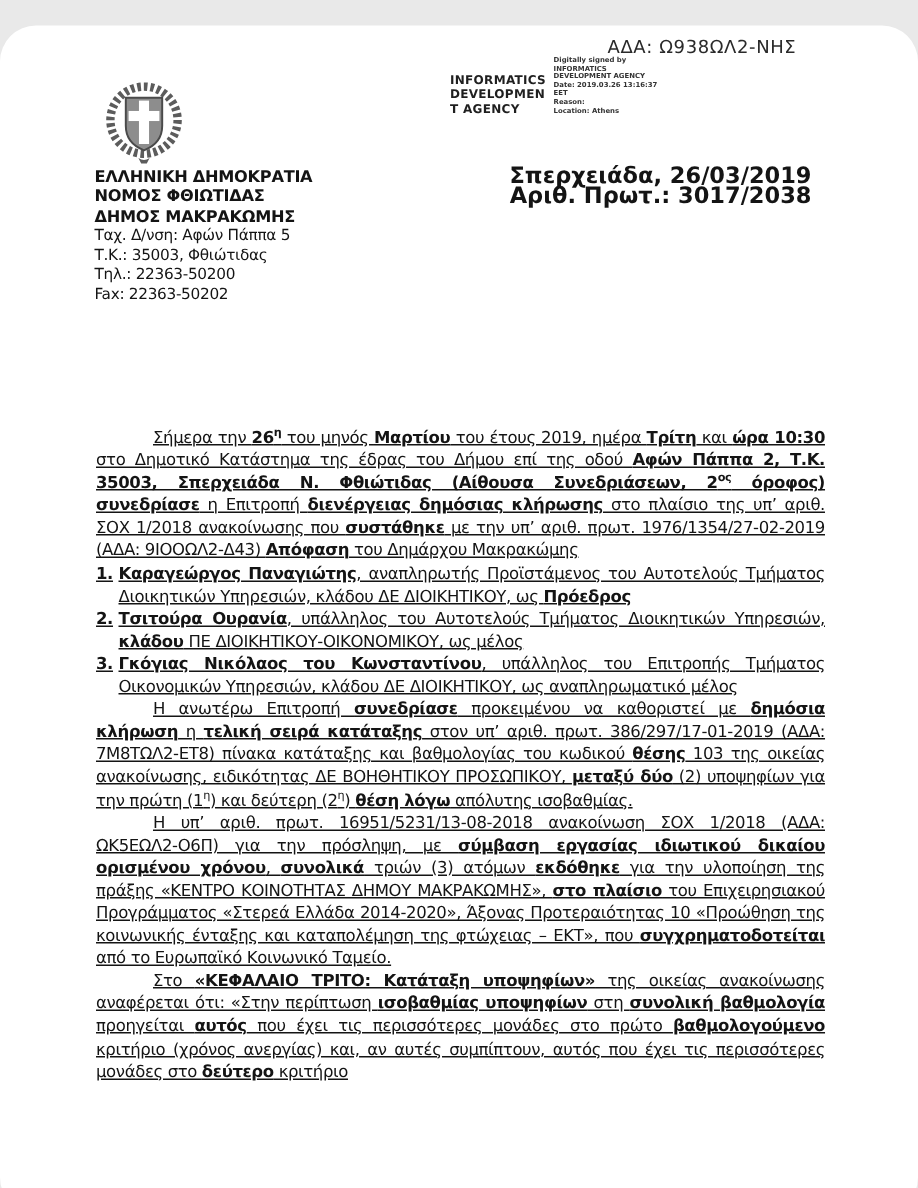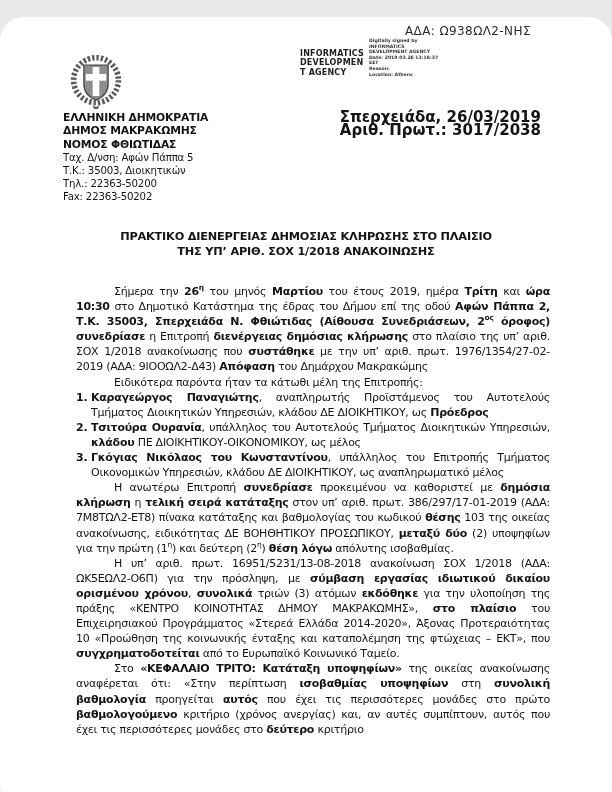--- a/index.html
+++ b/index.html
@@ -29,22 +29,22 @@
   .header-right { position:absolute; top:94px; right:71px; text-align:right; }
   .header-right div { font-size:15px; font-weight:bold; line-height:13.4px; }
 
   .doc-title {
     position:absolute; top:213px; left:63px; right:63px;
     text-align:center; font-weight:bold; font-size:11.3px; line-height:14.5px;
     letter-spacing:-0.2px;
   }
 
   .body {
-    position:absolute; top:267px; left:76px; right:62px;
-    font-size:11px; line-height:15.1px; text-align:justify; letter-spacing:-0.25px;
+    position:absolute; top:267px; left:64px; right:62px;
+    font-size:11px; line-height:15.1px; text-align:justify; letter-spacing:-0.25px;text-decoration:underline;
   }
   .para { margin:0; text-indent:38px; }
   .li { display:flex; margin:0; }
   .num { font-weight:bold; width:15px; flex:none; }
   .li-text { margin:0; flex:1; text-align:justify; }
 </style>
 </head>
 <body>
 
 <div class="page">
@@ -74,41 +74,36 @@
       <circle cx="30" cy="29" r="20.5" fill="#ffffff"></circle>
       <path d="M17 13 h26 v20 c0 10 -6.5 15 -13 17.5 c-6.5 -2.5 -13 -7.5 -13 -17.5 z" fill="#8d8d8d" stroke="#4a4a4a" stroke-width="1.4"></path>
       <rect x="26.4" y="15" width="7.2" height="31" fill="#ffffff"></rect>
       <rect x="19" y="22.4" width="22" height="7.2" fill="#ffffff"></rect>
       <path d="M26 56 q4 3 8 0 l-2 4 h-4 z" fill="#5c5c5c"></path>
     </svg>
   </div>
 
   <div class="header-left">
     <div class="authority-line">ΕΛΛΗΝΙΚΗ ΔΗΜΟΚΡΑΤΙΑ</div>
+    <div class="authority-line">ΝΟΜΟΣ ΦΘΙΩΤΙΔΑΣ</div>
     <div class="authority-line">ΔΗΜΟΣ ΜΑΚΡΑΚΩΜΗΣ</div>
-    <div class="authority-line">ΝΟΜΟΣ ΦΘΙΩΤΙΔΑΣ</div>
     <div class="address-line">Ταχ. Δ/νση: Αφών Πάππα 5</div>
-    <div class="address-line">Τ.Κ.: 35003, Διοικητικών</div>
+    <div class="address-line">Τ.Κ.: 35003, Φθιώτιδας</div>
     <div class="address-line">Τηλ.: 22363-50200</div>
     <div class="address-line">Fax: 22363-50202</div>
   </div>
 
   <div class="header-right">
     <div>Σπερχειάδα, 26/03/2019</div>
     <div>Αριθ. Πρωτ.: 3017/2038</div>
   </div>
 
-  <div class="doc-title">
-    <div>ΠΡΑΚΤΙΚΟ ΔΙΕΝΕΡΓΕΙΑΣ ΔΗΜΟΣΙΑΣ ΚΛΗΡΩΣΗΣ ΣΤΟ ΠΛΑΙΣΙΟ</div>
-    <div>ΤΗΣ ΥΠ’ ΑΡΙΘ. ΣΟΧ 1/2018 ΑΝΑΚΟΙΝΩΣΗΣ</div>
-  </div>
 
   <div class="body">
     <p class="para"><span>Σήμερα την </span><span class="b">26</span><sup class="b">η</sup><span> του μηνός </span><span class="b">Μαρτίου</span><span> του έτους 2019, ημέρα </span><span class="b">Τρίτη</span><span> και </span><span class="b">ώρα 10:30</span><span> στο Δημοτικό Κατάστημα της έδρας του Δήμου επί της οδού </span><span class="b">Αφών Πάππα 2, Τ.Κ. 35003, Σπερχειάδα Ν. Φθιώτιδας (Αίθουσα Συνεδριάσεων, 2</span><sup class="b">ος</sup><span class="b"> όροφος) συνεδρίασε</span><span> η Επιτροπή </span><span class="b">διενέργειας δημόσιας κλήρωσης</span><span> στο πλαίσιο της υπ’ αριθ. ΣΟΧ 1/2018 ανακοίνωσης που </span><span class="b">συστάθηκε</span><span> με την υπ’ αριθ. πρωτ. 1976/1354/27-02-2019 (ΑΔΑ: 9ΙΟΟΩΛ2-Δ43) </span><span class="b">Απόφαση</span><span> του Δημάρχου Μακρακώμης</span></p>
-    <p class="para"><span>Ειδικότερα παρόντα ήταν τα κάτωθι μέλη της Επιτροπής:</span></p>
 
     <div class="li">
       <span class="num">1.</span>
       <p class="li-text"><span class="b">Καραγεώργος Παναγιώτης</span><span>, αναπληρωτής Προϊστάμενος του Αυτοτελούς Τμήματος Διοικητικών Υπηρεσιών, κλάδου ΔΕ ΔΙΟΙΚΗΤΙΚΟΥ, ως </span><span class="b">Πρόεδρος</span></p>
     </div>
     <div class="li">
       <span class="num">2.</span>
       <p class="li-text"><span class="b">Τσιτούρα Ουρανία</span><span>, υπάλληλος του Αυτοτελούς Τμήματος Διοικητικών Υπηρεσιών, </span><span class="b">κλάδου</span><span> ΠΕ ΔΙΟΙΚΗΤΙΚΟΥ-ΟΙΚΟΝΟΜΙΚΟΥ, ως μέλος</span></p>
     </div>
     <div class="li">

